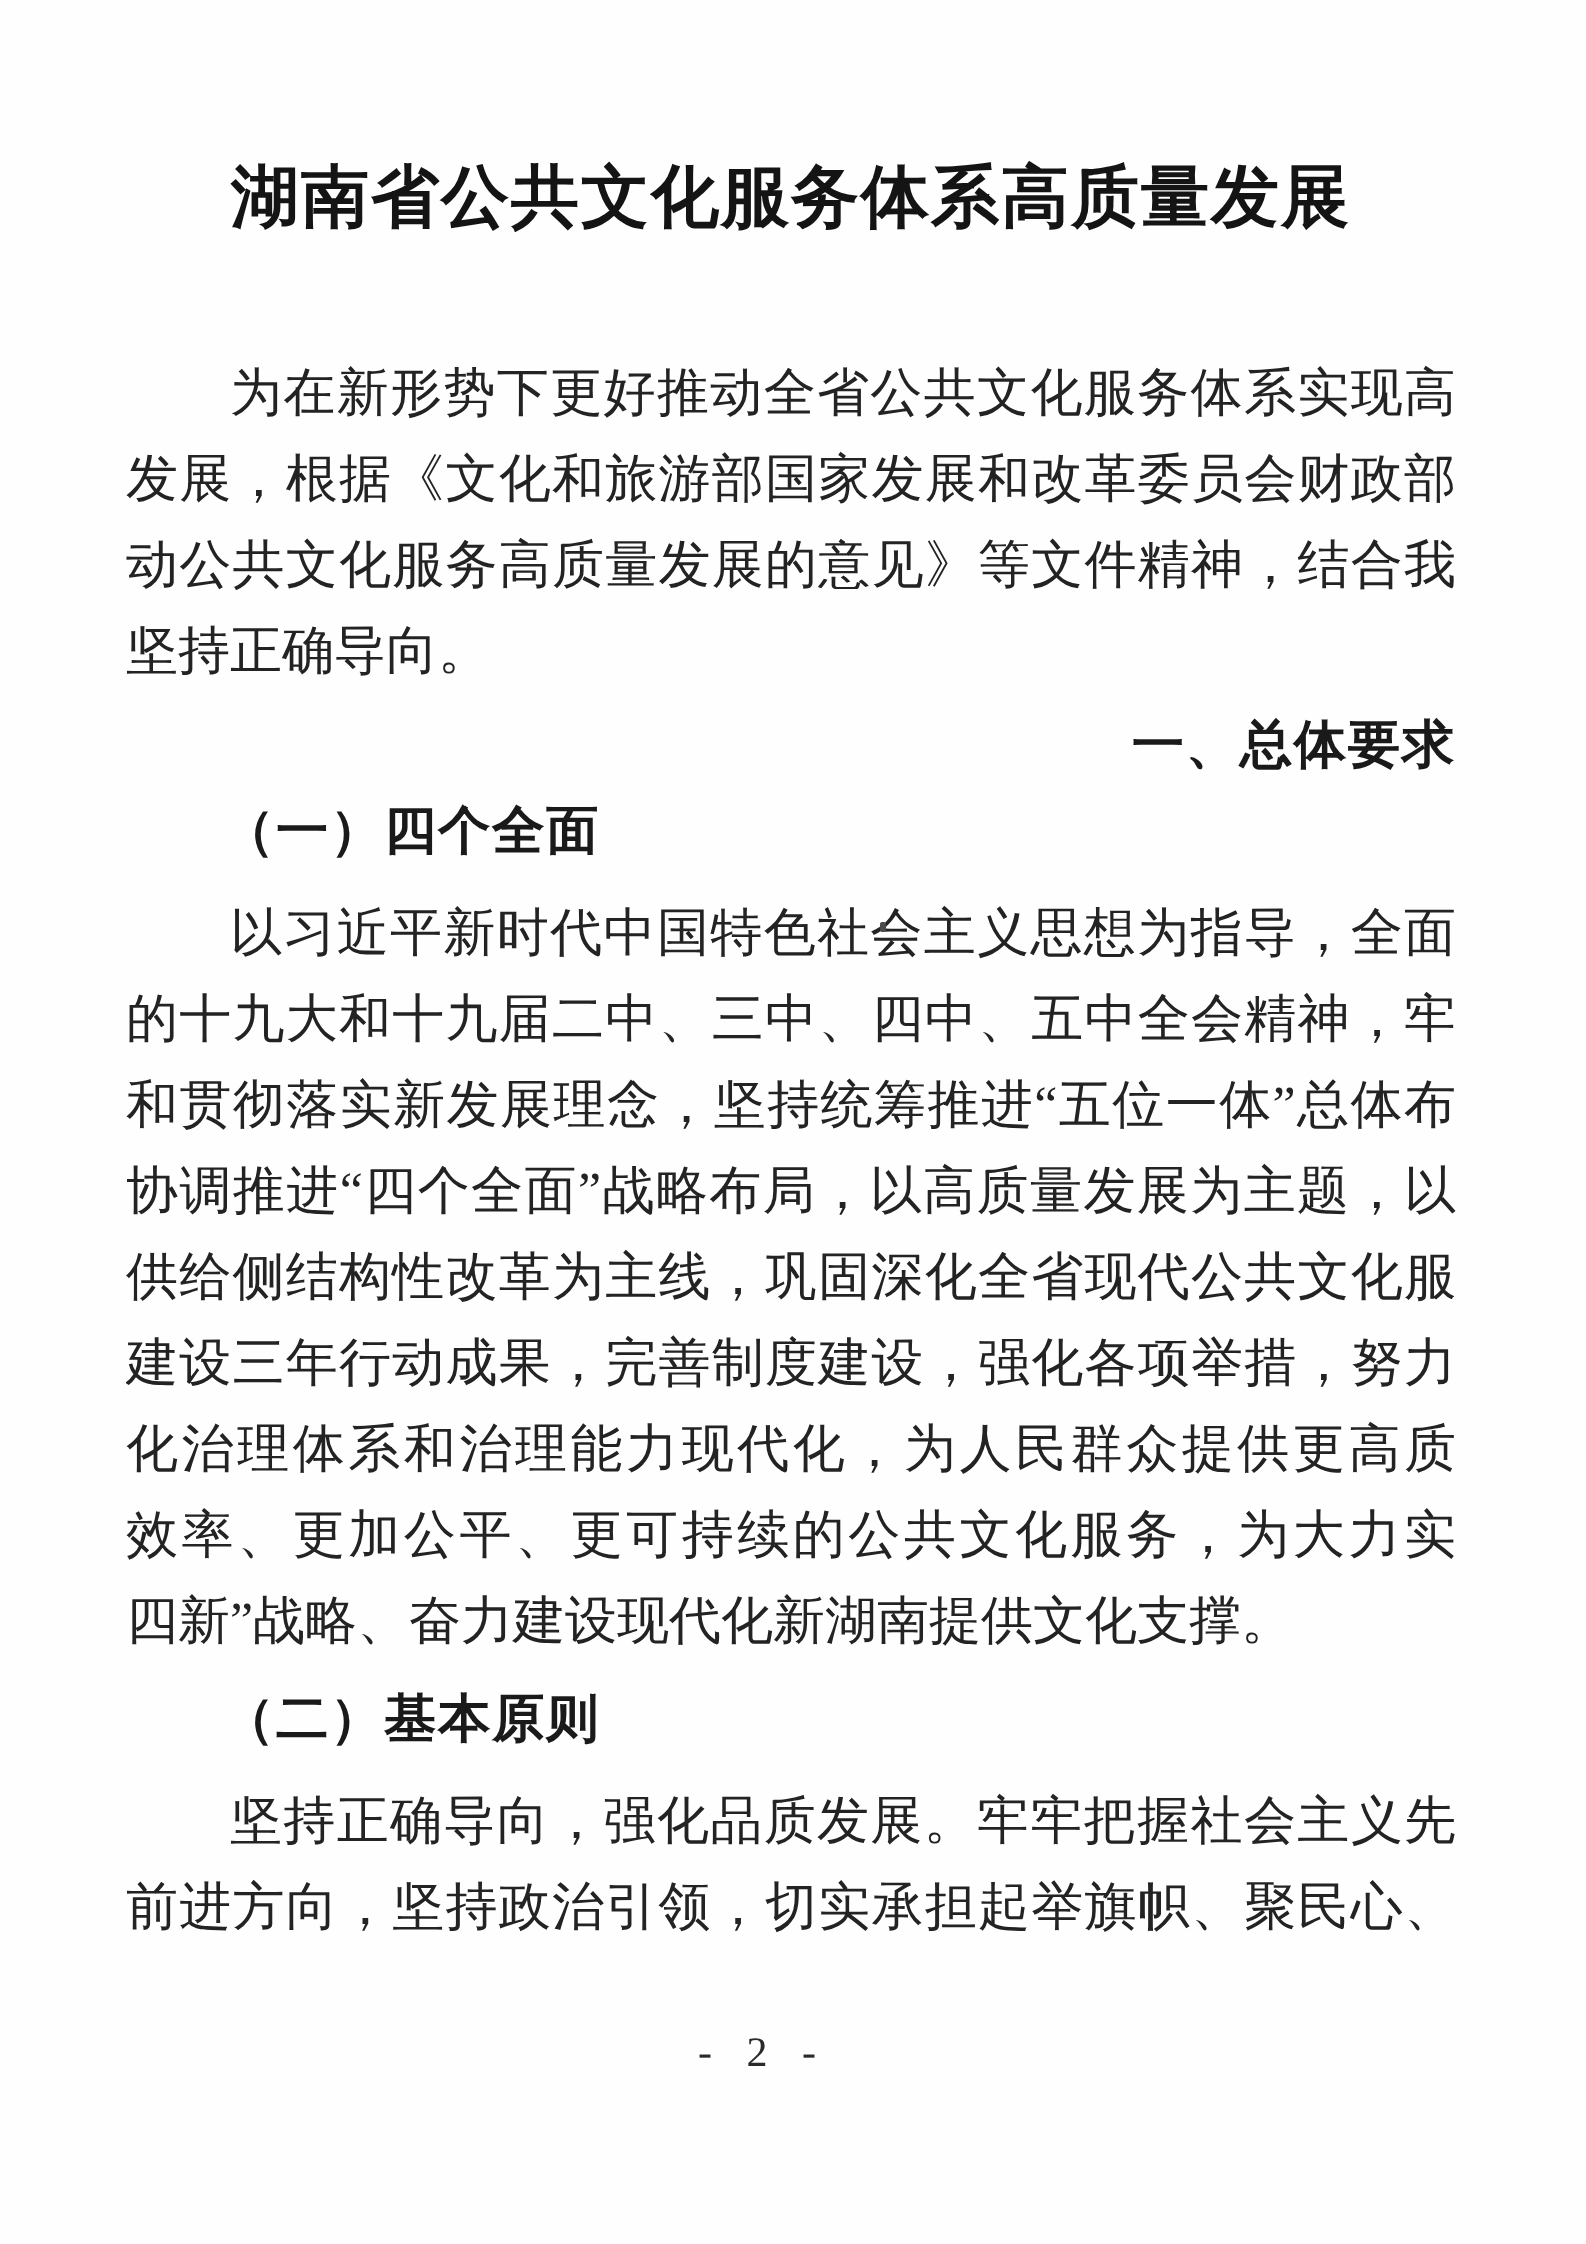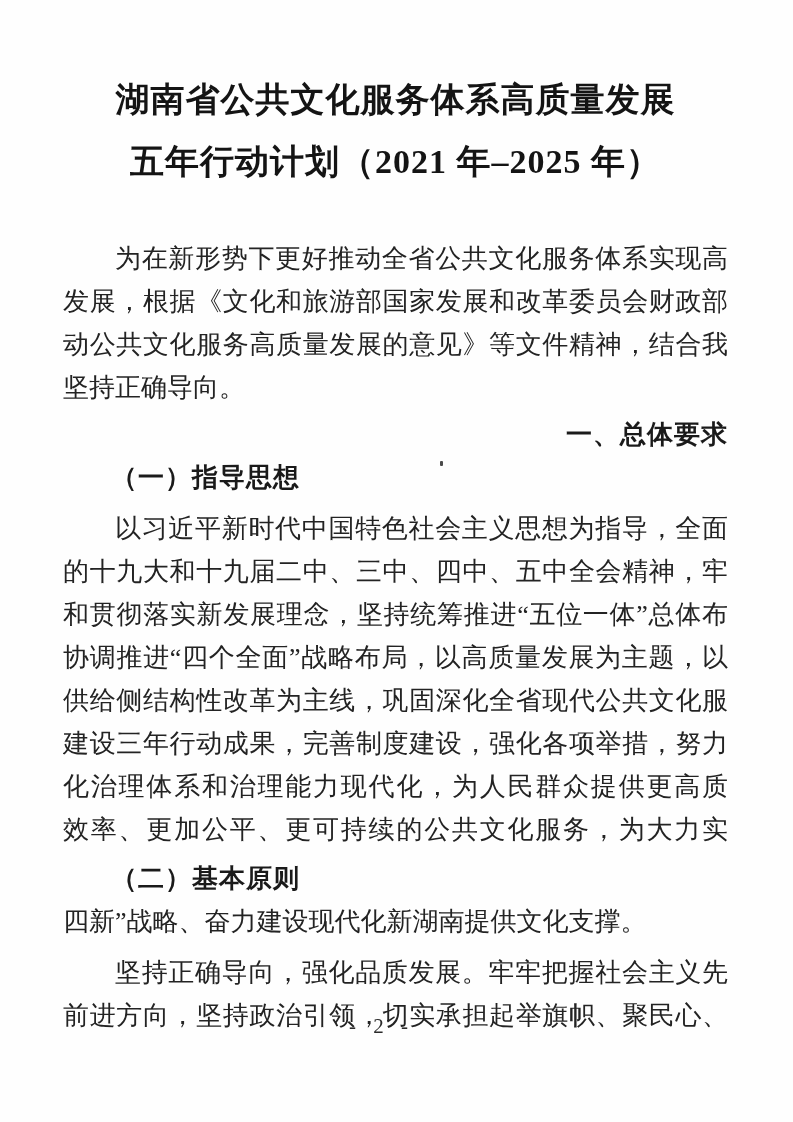--- a/index.html
+++ b/index.html
@@ -89,44 +89,43 @@
     border-radius: 1px;
   }
 </style>
 </head>
 <body>
 
 <div class="page">
 
   <div class="doc-title">
     <div class="title-line first">湖南省公共文化服务体系高质量发展</div>
-    <div class="title-line">五年行动计划（2021 年–2025 年）</div>
   </div>
 
   <div class="doc-body">
 
     <div class="line just indent">为在新形势下更好推动全省公共文化服务体系实现高质量</div>
     <div class="line just">发展，根据《文化和旅游部国家发展和改革委员会财政部关于推</div>
     <div class="line just">动公共文化服务高质量发展的意见》等文件精神，结合我省实际，</div>
     <div class="line">坚持正确导向。</div>
 
     <div class="line heading-1">一、总体要求</div>
-    <div class="line heading-2">（一）指导思想</div>
+    <div class="line heading-2">（一）四个全面</div>
 
     <div class="line just indent para-first">以习近平新时代中国特色社会主义思想为指导，全面贯彻党</div>
     <div class="line just">的十九大和十九届二中、三中、四中、五中全会精神，牢固树立</div>
     <div class="line just">和贯彻落实新发展理念，坚持统筹推进“五位一体”总体布局、</div>
     <div class="line just">协调推进“四个全面”战略布局，以高质量发展为主题，以深化</div>
     <div class="line just">供给侧结构性改革为主线，巩固深化全省现代公共文化服务体系</div>
     <div class="line just">建设三年行动成果，完善制度建设，强化各项举措，努力推动文</div>
     <div class="line just">化治理体系和治理能力现代化，为人民群众提供更高质量、更有</div>
     <div class="line just">效率、更加公平、更可持续的公共文化服务，为大力实施“三高</div>
+    <div class="line">四新”战略、奋力建设现代化新湖南提供文化支撑。</div>
+
     <div class="line heading-2 sub2-head">（二）基本原则</div>
-
-    <div class="line">四新”战略、奋力建设现代化新湖南提供文化支撑。</div>
 
     <div class="line just indent para-first">坚持正确导向，强化品质发展。牢牢把握社会主义先进文化</div>
     <div class="line just">前进方向，坚持政治引领，切实承担起举旗帜、聚民心、育新人、</div>
 
   </div>
 
   <div class="scan-speck"></div>
 
   <div class="page-footer">- 2 -</div>
 

